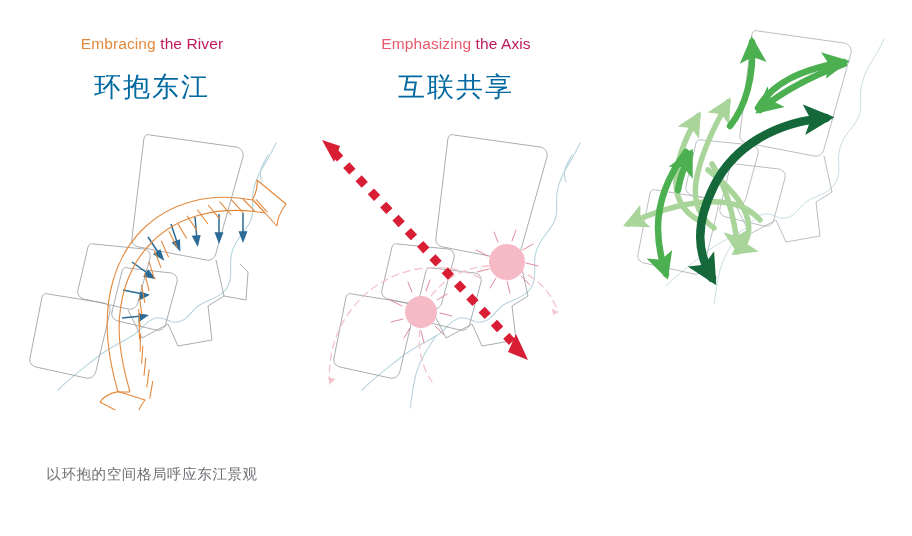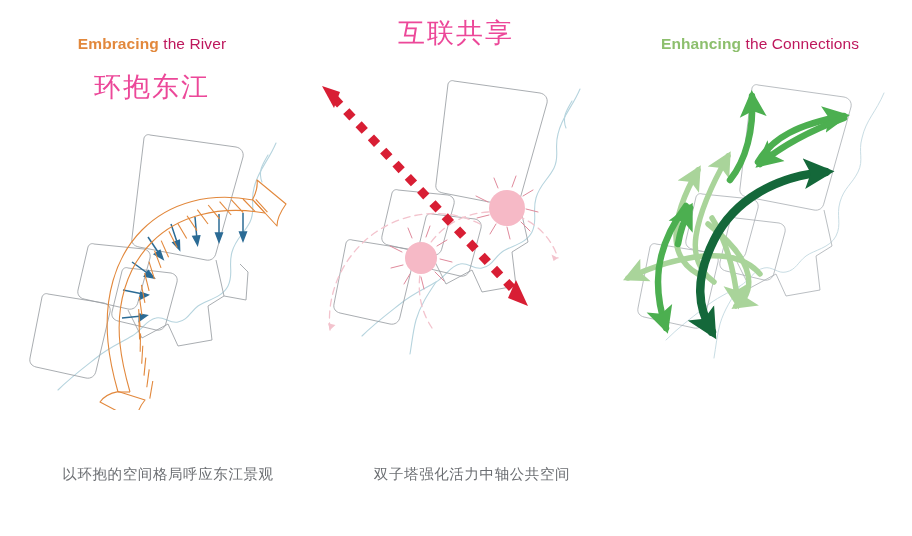--- a/index.html
+++ b/index.html
@@ -33,50 +33,50 @@
   }
   .eng-title {
     margin-top: 34px;
     font-size: 15.5px;
     line-height: 20px;
     letter-spacing: 0.1px;
     white-space: nowrap;
     color: #55585c;
   }
   .eng-accent {
-    font-weight: 700;
+    font-weight: 400;
   }
   .p1 .eng-accent { color: #e2883c; }
   .p2 .eng-accent { color: #e8596b; }
   .p3 .eng-accent { color: #8dbf6d; }
   .eng-rest { color: #be185d; }
 
   .cn-title {
     margin-top: 16px;
     font-size: 27px;
     line-height: 34px;
-    color: #ec4899;
+    color: #0369a1;
     letter-spacing: 2px;
     white-space: nowrap;
     font-weight: 400;
   }
   .diagram-wrap {
     position: relative;
     width: 304px;
     height: 300px;
     margin-top: 6px;
   }
   .diagram-wrap svg {
     display: block;
     width: 304px;
     height: 300px;
   }
   .caption {
     position: absolute;
-    left: 16px;
+    left: 0;
     top: 462px;
     width: 304px;
     text-align: center;
     font-size: 14.5px;
     line-height: 25px;
     color: #6b6e72;
     letter-spacing: 0.6px;
     padding: 0 10px;
     box-sizing: border-box;
   }
@@ -180,20 +180,23 @@
           <path d="M252.6 89.5 C256 83 258 77 257 70 L286 94 C281 101 277 108 277 116 Z"></path>
           <path d="M118.2 281.6 C111 283 104 286 100 292 L136 311 C137 303 140 296 145 290 Z"></path>
         </g>
       </svg>
     </div>
 
     <div class="caption">以环抱的空间格局呼应东江景观</div>
   </div>
 
   <div class="panel p2">
+    <div class="eng-title">
+      <span class="eng-accent">Emphasizing</span><span class="eng-rest"> the Axis</span>
+    </div>
     <div class="cn-title">互联共享</div>
 
     <div class="diagram-wrap">
       <svg viewBox="0 0 304 300" xmlns="http://www.w3.org/2000/svg">
         <g stroke="#b6d4de" stroke-width="1.1" fill="none" stroke-linejoin="round" stroke-linecap="round">
           <path d="M276 33 C268 52 258 60 254 78 C250 92 256 100 250 112 C244 124 236 128 232 142
                    C228 156 234 164 228 176 C222 188 206 190 198 196 C190 202 188 210 178 212
                    C170 214 164 206 156 208 C146 210 142 220 132 226 C120 233 108 238 96 248
                    C82 259 70 268 58 280"></path>
           <path d="M268 45 C262 55 258 62 262 72"></path>
@@ -254,27 +257,23 @@
         </g>
 
         <g>
           <path d="M30 42 L208 232" stroke="#d81e34" stroke-width="8.5" fill="none" stroke-dasharray="9 9" stroke-linecap="butt"></path>
           <path d="M18 30 L36 36 L30 52 Z" fill="#d81e34"></path>
           <path d="M224 250 L204 242 L212 224 Z" fill="#d81e34"></path>
         </g>
       </svg>
     </div>
 
-    <div class="caption">双子塔强化活力中轴公共空间</div>
   </div>
 
   <div class="panel p3">
-    <div class="eng-title">
-      <span class="eng-accent">Enhancing</span><span class="eng-rest"> the Connections</span>
-    </div>
 
     <div class="diagram-wrap">
       <svg viewBox="0 0 304 300" xmlns="http://www.w3.org/2000/svg">
         <defs>
           <marker id="m-light" viewBox="0 0 10 10" refX="7" refY="5" markerWidth="5" markerHeight="5" orient="auto-start-reverse">
             <path d="M0 0.5 L9 5 L0 9.5 L2 5 Z" fill="#a9d49a"></path>
           </marker>
           <marker id="m-mid" viewBox="0 0 10 10" refX="7" refY="5" markerWidth="4.6" markerHeight="4.6" orient="auto-start-reverse">
             <path d="M0 0.5 L9 5 L0 9.5 L2 5 Z" fill="#4caf50"></path>
           </marker>

